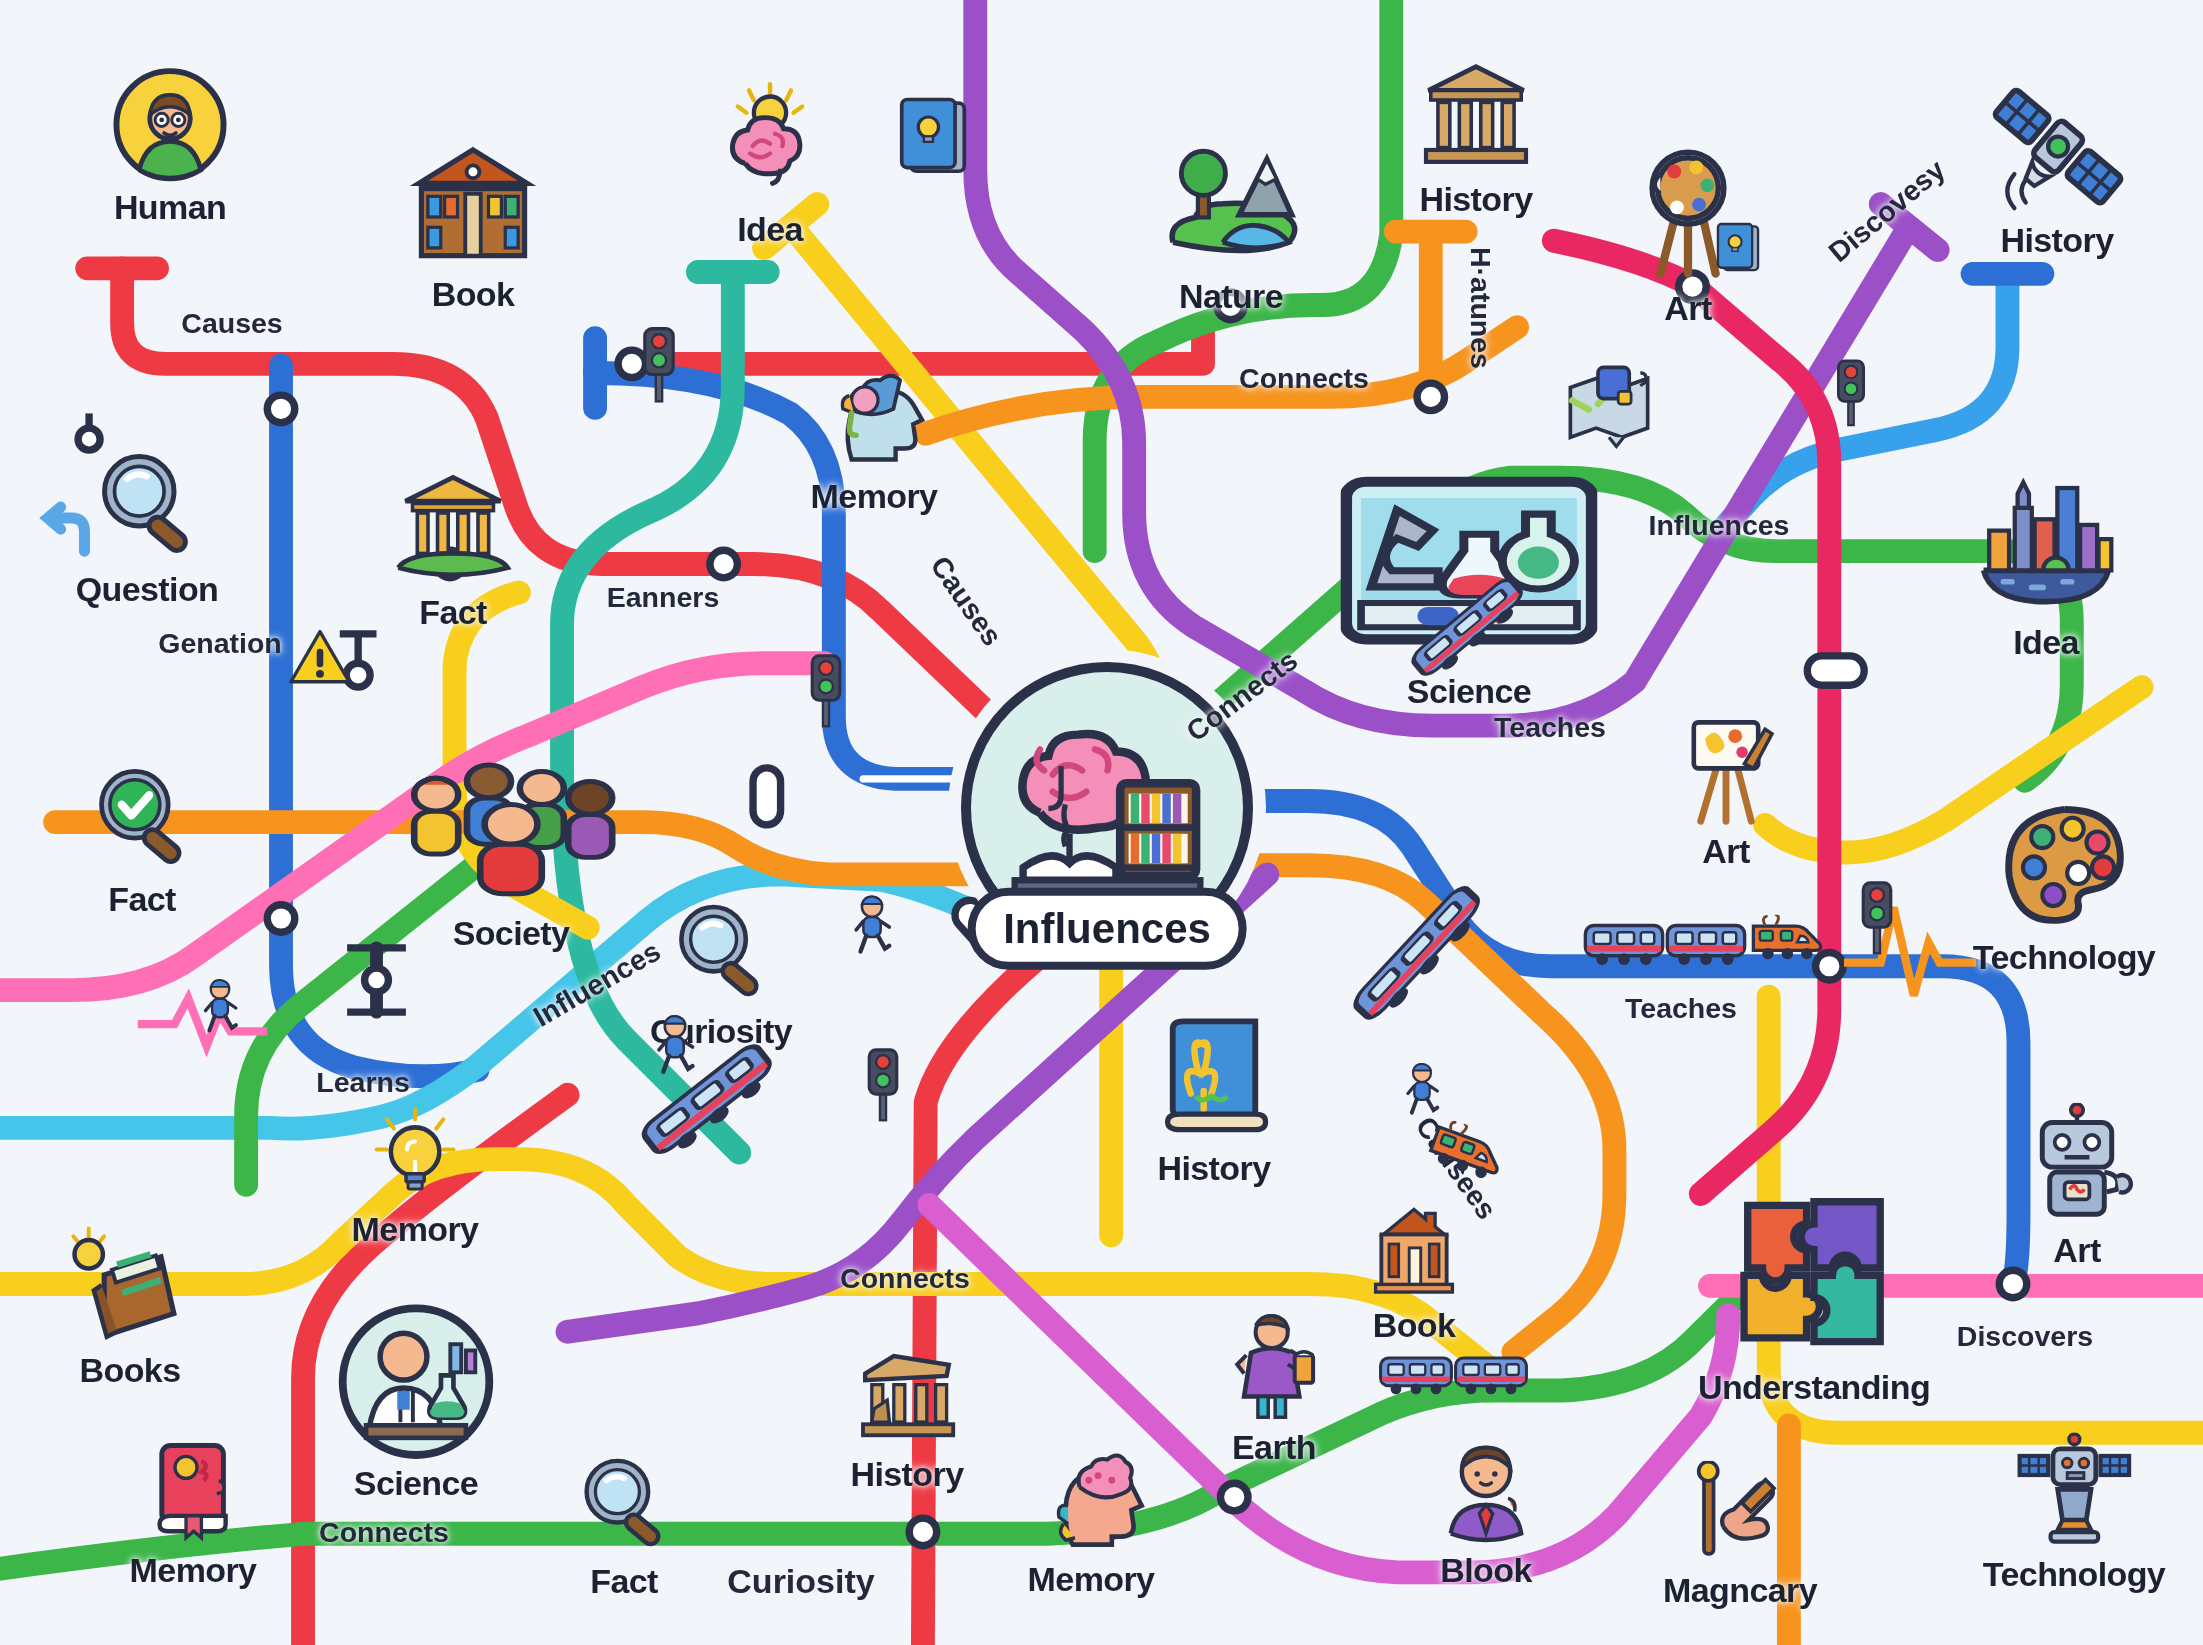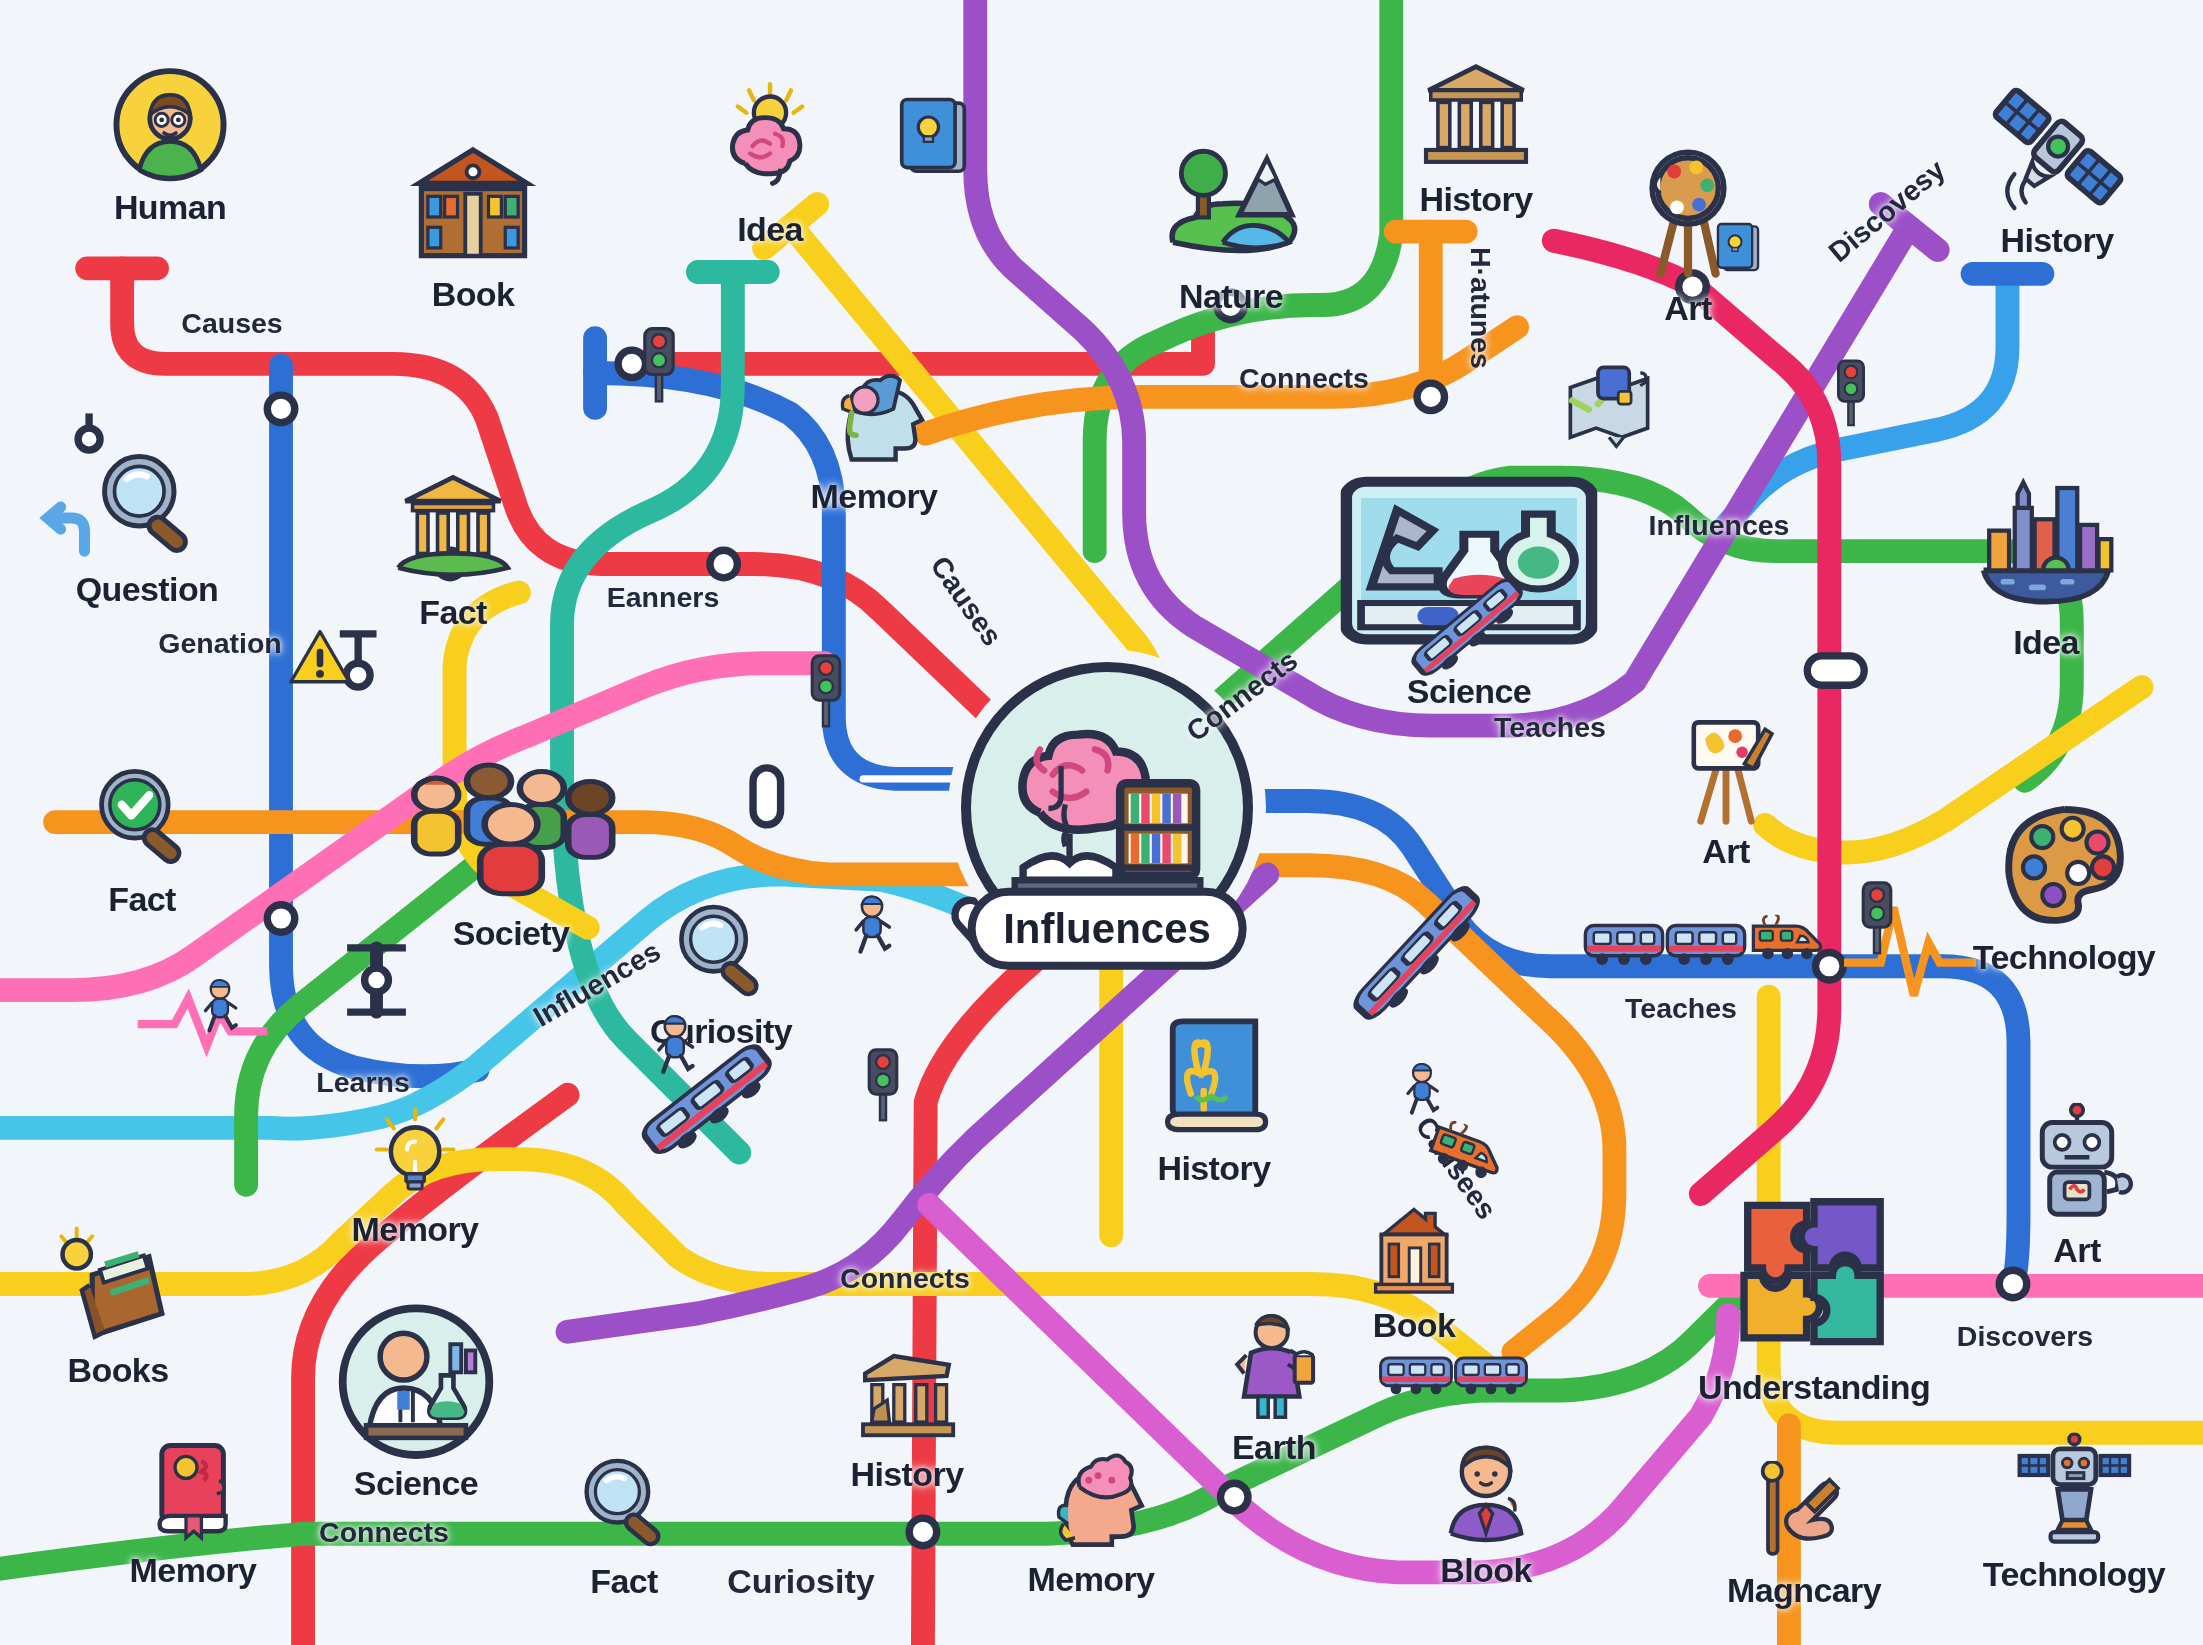--- a/index.html
+++ b/index.html
@@ -629,21 +629,21 @@
         <use href="#s-bulb"></use>
       </svg>
   <div class="lbl">Memory</div>
 </div>
 <div class="station" style="left:1214px;top:1102px">
   <svg class="ic" width="129" height="129" viewBox="0 0 100 100">
         <use href="#s-bookblue"></use>
       </svg>
   <div class="lbl">History</div>
 </div>
-<div class="station" style="left:118px;top:1304px">
+<div class="station" style="left:130px;top:1304px">
   <svg class="ic" width="129" height="129" viewBox="0 0 100 100">
         <use href="#s-books"></use>
       </svg>
   <div class="lbl">Books</div>
 </div>
 <div class="station" style="left:416px;top:1403px" actable="true">
   <svg class="ic" width="156" height="156" viewBox="0 0 100 100">
         <use href="#s-scientist"></use>
       </svg>
   <div class="lbl">Science</div>
@@ -684,21 +684,21 @@
         <use href="#s-headbrain"></use>
       </svg>
   <div class="lbl">Memory</div>
 </div>
 <div class="station" style="left:1486px;top:1513px">
   <svg class="ic" width="110" height="110" viewBox="0 0 100 100">
         <use href="#s-kidtie"></use>
       </svg>
   <div class="lbl">Blook</div>
 </div>
-<div class="station" style="left:1804px;top:1535px">
+<div class="station" style="left:1740px;top:1535px">
   <svg class="ic" width="106" height="106" viewBox="0 0 100 100">
         <use href="#s-handpen"></use>
       </svg>
   <div class="lbl">Magncary</div>
 </div>
 <div class="station" style="left:1814px;top:1293px">
   <svg class="ic" width="184" height="184" viewBox="0 0 100 100">
         <use href="#s-puzzle"></use>
       </svg>
   <div class="lbl">Understanding</div>

